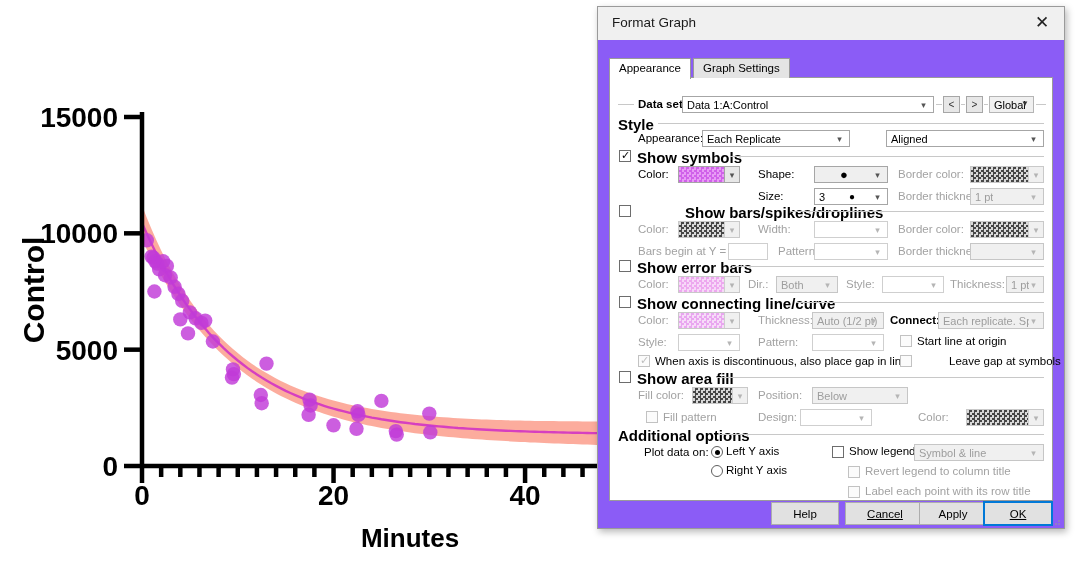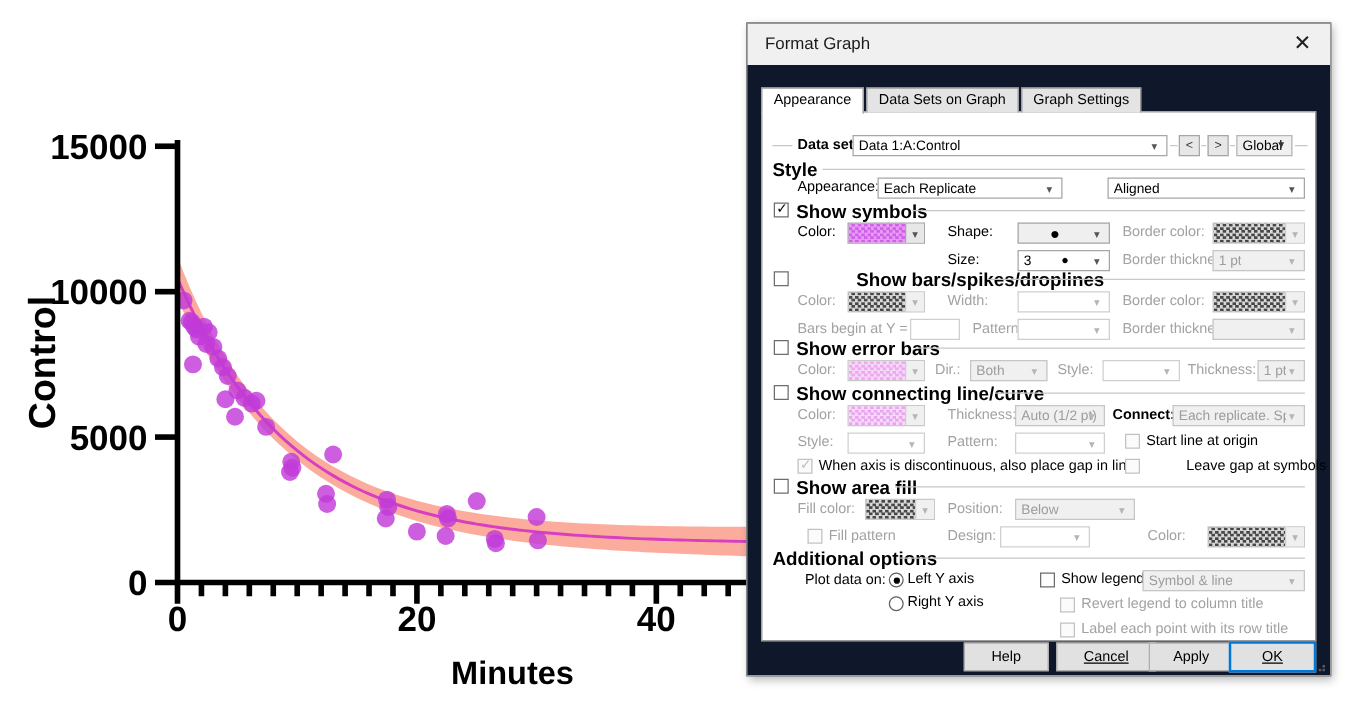--- a/index.html
+++ b/index.html
@@ -10,22 +10,22 @@
   }
   #root{position:relative;width:1080px;height:562px;}
 
   
   #chart-area{position:absolute;left:0;top:0;width:640px;height:562px;}
   #chart-svg{position:absolute;left:0;top:0;}
   .axis-title{font-family:"Liberation Sans",sans-serif;font-weight:700;fill:#000;}
 
   
   #dialog{
-    position:absolute;left:597px;top:18px;width:466px;height:521px;
-    background:#0f172a;border:1px solid #9a9a9a;
+    position:absolute;left:597px;top:6px;width:466px;height:521px;
+    background:#8b5cf6;border:1px solid #9a9a9a;
     box-shadow:2px 3px 7px rgba(0,0,0,.28);
     font-size:11.5px;color:#000;
   }
   #titlebar{height:33px;position:relative;background:#f0f0f0;}
   #dialog-title{position:absolute;left:14px;top:8px;font-size:13.5px;color:#1a1a1a;}
   #close-btn{
     position:absolute;right:0;top:0;width:44px;height:31px;
     display:flex;align-items:center;justify-content:center;
     font-size:17px;color:#222;cursor:default;background:transparent;border:none;
   }
@@ -223,21 +223,20 @@
 
   <div id="dialog">
 
     <div id="titlebar">
       <div id="dialog-title">Format Graph</div>
       <button id="close-btn">✕</button>
     </div>
 
     <div id="tabs">
       <div class="tab active">Appearance</div>
-      <div class="tab">Data Sets on Graph</div>
       <div class="tab">Graph Settings</div>
     </div>
 
     <div id="tabpanel">
 
       <div class="rule" style="left:8px;top:26px;width:16px;"></div>
       <div class="lbl b" style="position:absolute;left:28px;top:20px;">Data set:</div>
       <div class="combo" style="left:72px;top:18px;width:252px;">
         <span class="txt">Data 1:A:Control</span>
         <span class="arrow">▾</span>

